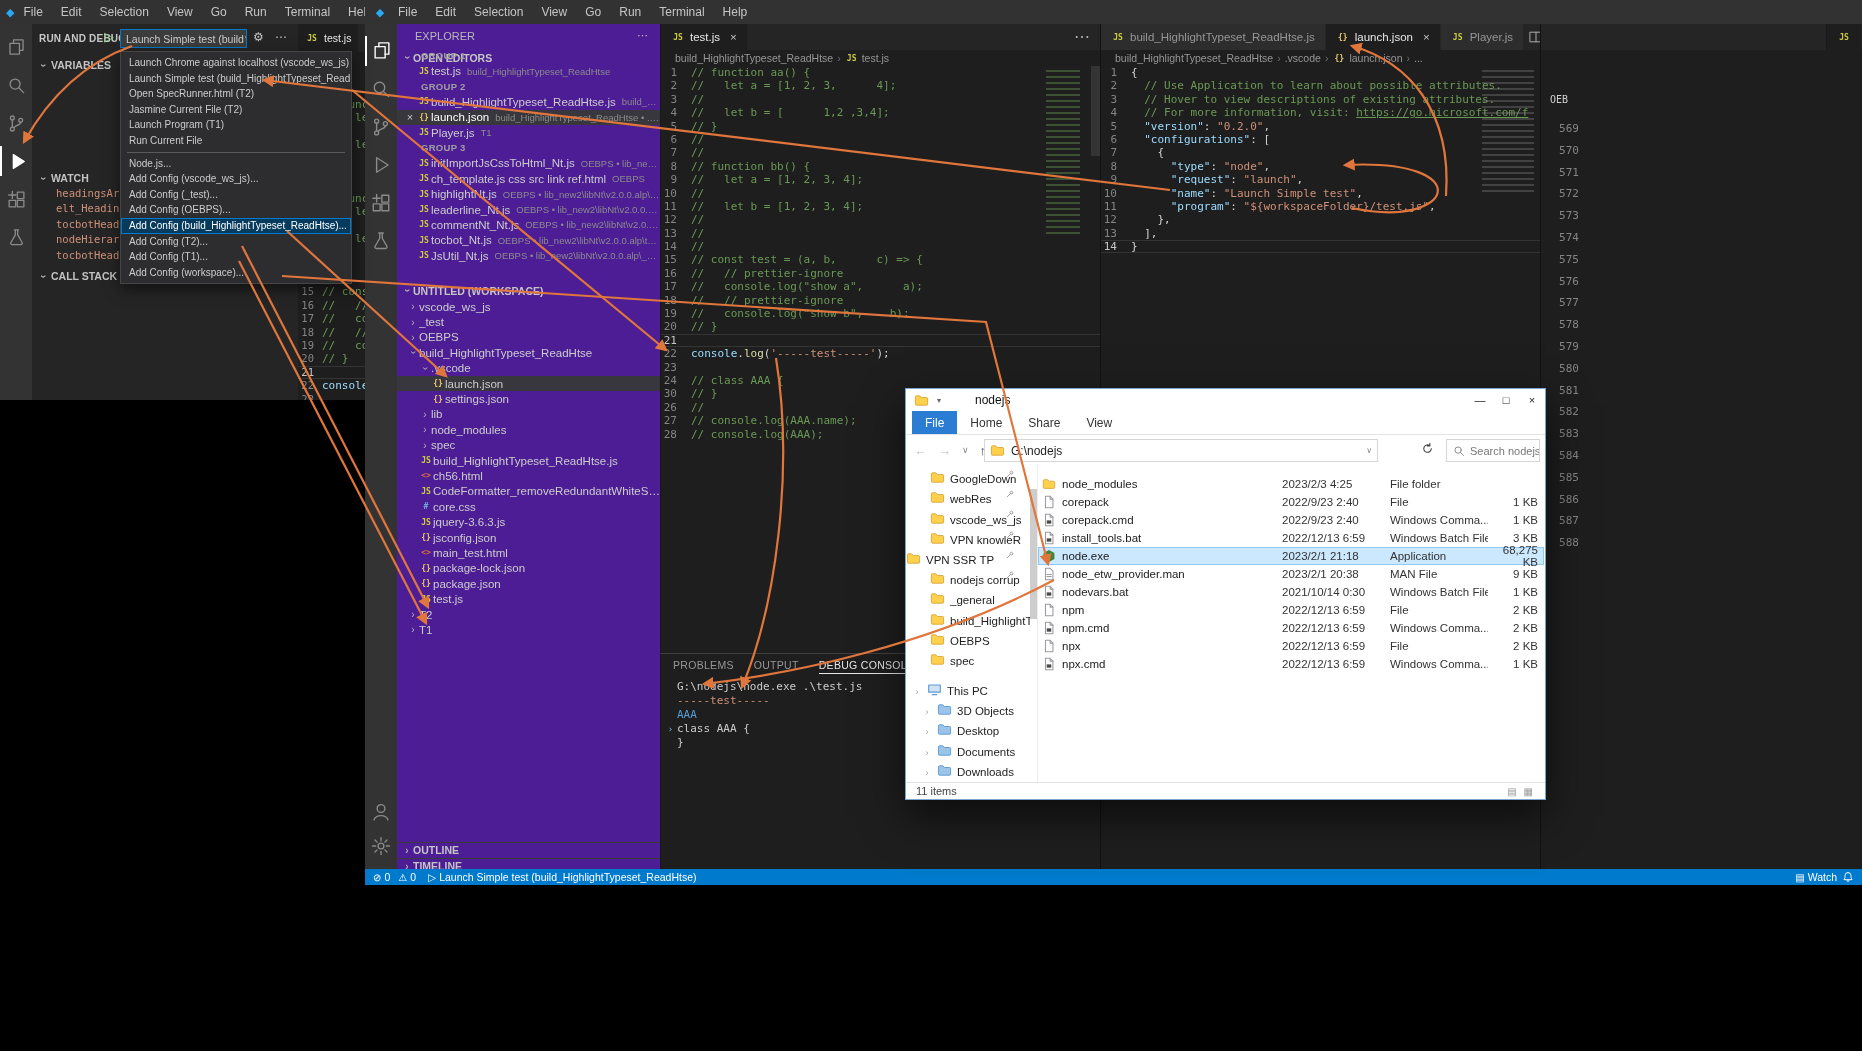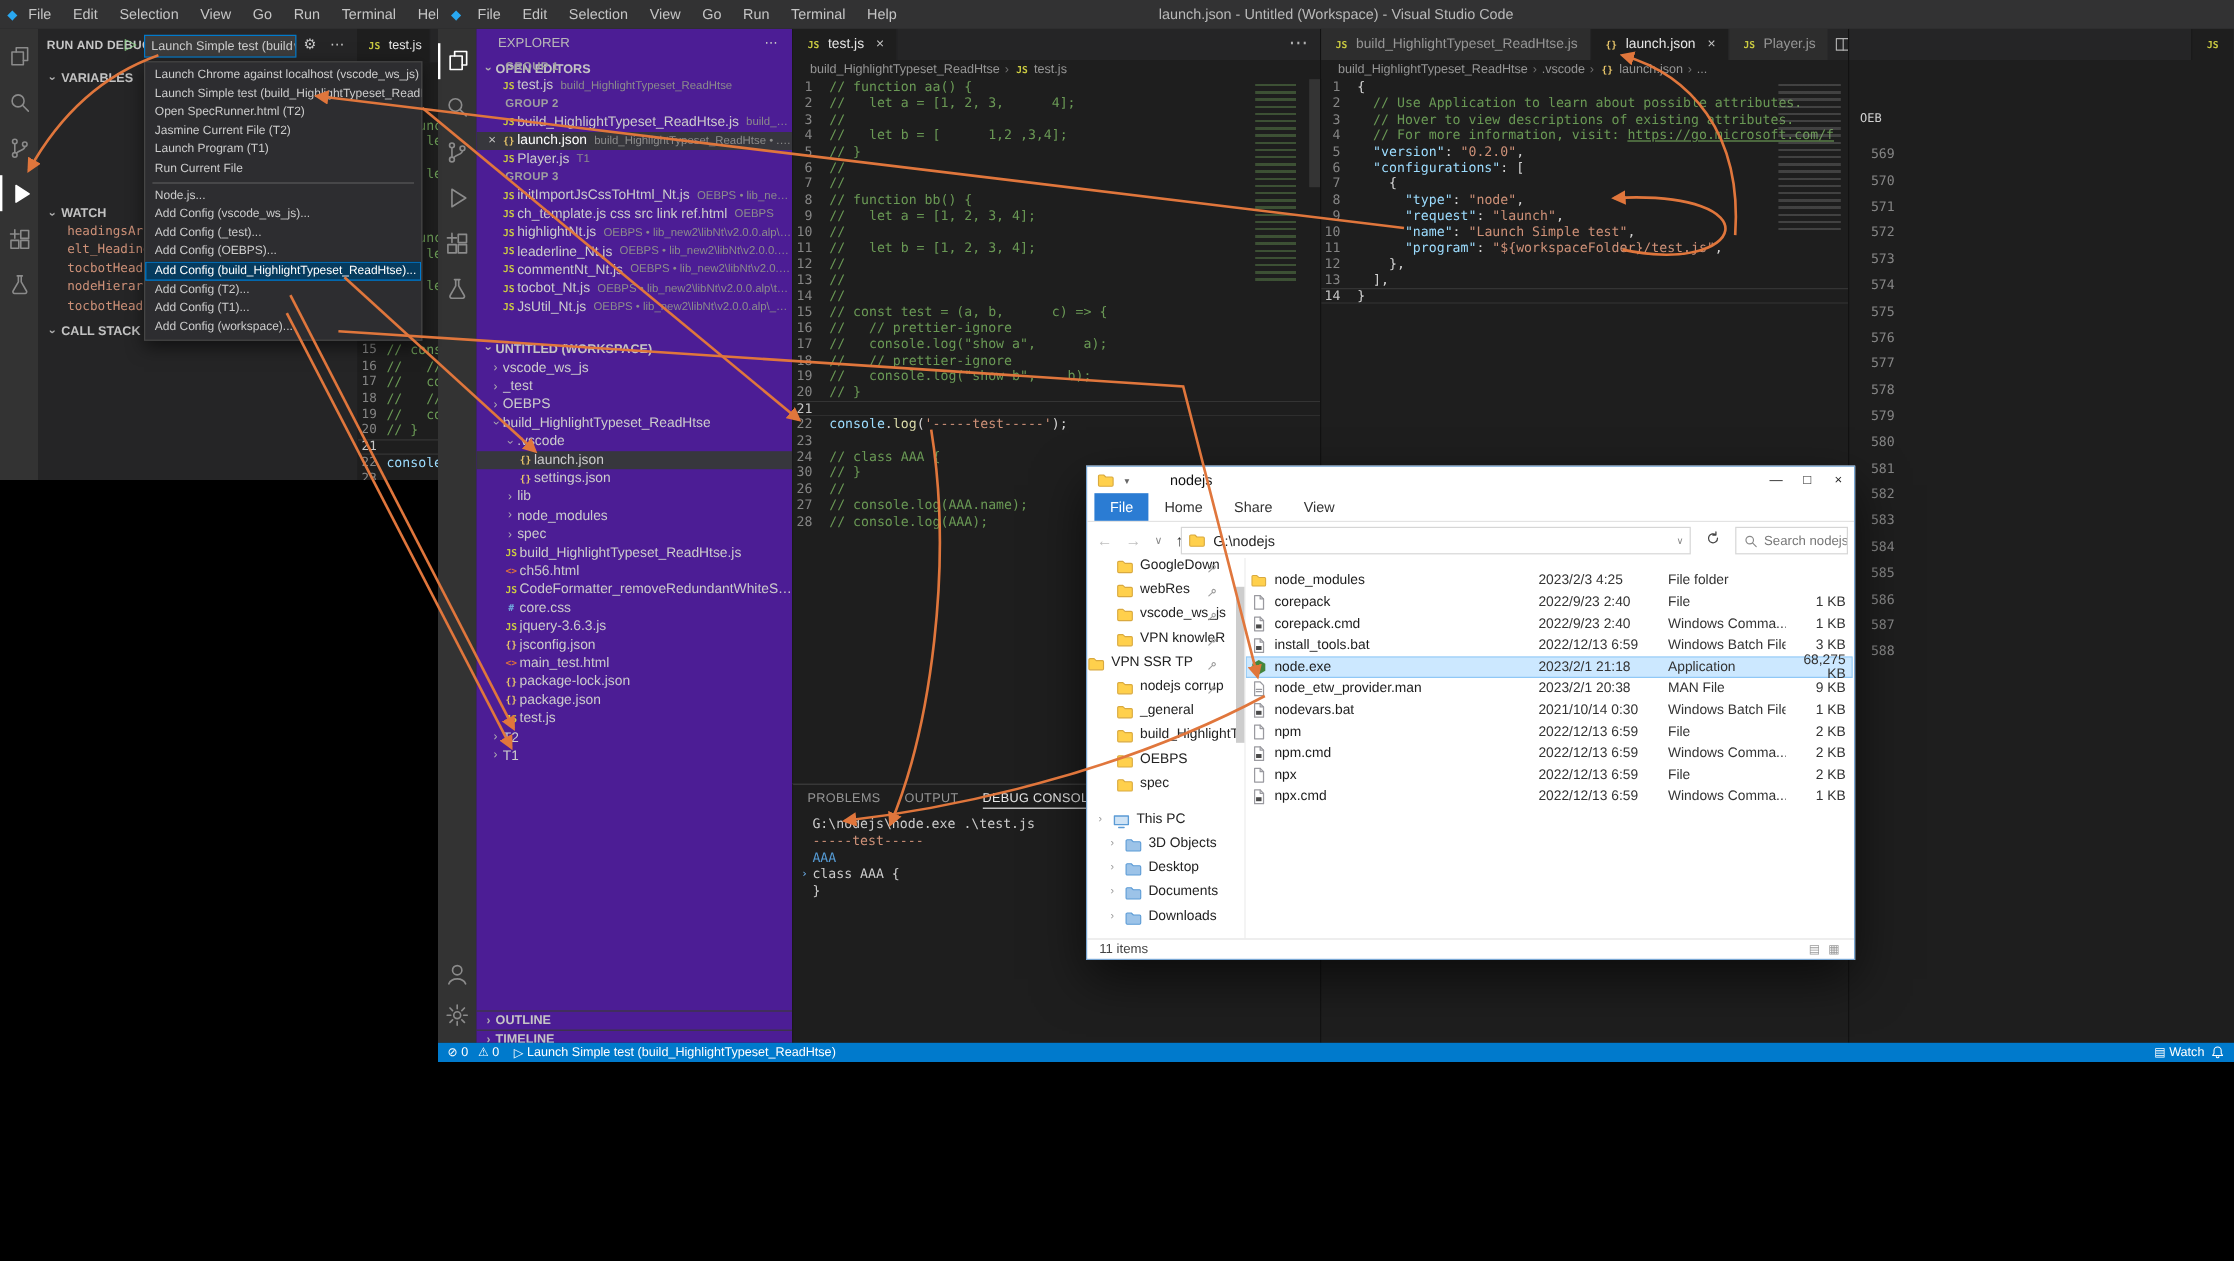--- a/index.html
+++ b/index.html
@@ -108,26 +108,26 @@
   
   #fxwin{position:absolute;left:905px;top:388px;width:641px;height:412px;background:#fff;border:1px solid #79a7d4;box-shadow:0 16px 40px rgba(0,0,0,.6);z-index:20;font-size:12px;color:#1f1f1f}
   .fx-title{position:absolute;top:0;left:0;right:0;height:22px;display:flex;align-items:center;gap:8px;padding-left:8px}
   .fx-name{margin-left:26px;font-size:12px;color:#111}
   .fx-ctrl{position:absolute;top:0;width:26px;height:22px;display:flex;align-items:center;justify-content:center;color:#222;font-size:11px}
   .fx-ribbon{position:absolute;top:22px;left:0;right:0;height:24px;border-bottom:1px solid #e3e3e3;display:flex;align-items:stretch;padding-left:6px}
   .fx-rtab{padding:0 13px;display:flex;align-items:center;color:#333;font-size:12px}
   .fx-rtab.accent{background:#2b7cd3;color:#fff}
   .fx-tools{position:absolute;top:46px;left:8px;height:30px;display:flex;align-items:center;gap:11px;font-size:13px}
   .nav-ar{color:#333}.nav-ar.dis{color:#c0c0c0}.nav-ar.sm{font-size:9px;color:#888}
-  .fx-addr{position:absolute;left:78px;top:50px;width:425px;height:23px;border:1px solid #d6d6d6;display:flex;align-items:center;padding:0 5px;gap:6px;font-size:12px}
+  .fx-addr{position:absolute;left:78px;top:50px;width:394px;height:23px;border:1px solid #d6d6d6;display:flex;align-items:center;padding:0 5px;gap:6px;font-size:12px}
   .fx-addr .v{margin-left:auto;font-size:8px;color:#888}
   .fx-refresh{position:absolute;left:515px;top:53px;color:#444}
   .fx-search{position:absolute;left:540px;top:50px;width:94px;height:23px;border:1px solid #d6d6d6;display:flex;align-items:center;color:#777;font-size:11px;gap:5px;padding:0 6px;white-space:nowrap;overflow:hidden}
   .fx-nav{position:absolute;left:0;top:76px;width:132px;bottom:17px;border-right:1px solid #ededed;overflow:hidden}
-  .navrow{height:20.2px;display:flex;align-items:flex-start;font-size:11.5px;color:#222;position:relative;gap:5px;white-space:nowrap}
+  .navrow{height:20.2px;display:flex;align-items:flex-end;font-size:11.5px;color:#222;position:relative;gap:5px;white-space:nowrap}
   .navrow .chev{width:10px;color:#999;font-size:9px;text-align:center;flex:none}
   .navrow .pin{position:absolute;right:22px;top:4px}
   .fx-navsb{position:absolute;left:124px;top:100px;width:7px;height:130px;background:#cdcdcd;z-index:4}
   .fx-list{position:absolute;left:132px;top:76px;right:1px;bottom:17px;overflow:hidden}
   .fx-head{display:flex;height:20px;align-items:center;color:#555;font-size:11.5px;position:relative}
   .hcell{border-right:1px solid #f0f0f0;height:100%;display:flex;align-items:center}
   .hc0{width:240px;padding-left:24px}.hc1{width:108px;padding-left:4px}.hc2{width:102px;padding-left:4px}.hc3{width:54px;justify-content:flex-end;padding-right:4px}
   .sortmark{position:absolute;left:112px;top:-1px;font-size:8px;color:#888}
   #fx-rows{margin-top:10px}
   .fxrow{display:flex;height:18px;align-items:center;font-size:11.5px;color:#1b1b1b}
@@ -348,21 +348,20 @@
         <div class="dd-item">Add Config (OEBPS)...</div>
         <div class="dd-item hl">Add Config (build_HighlightTypeset_ReadHtse)...</div>
         <div class="dd-item">Add Config (T2)...</div>
         <div class="dd-item">Add Config (T1)...</div>
         <div class="dd-item">Add Config (workspace)...</div>
       </div>
   </div>
 
   <div id="mwin">
     <div class="titlebar">
-      <span class="wtitle">launch.json - Untitled (Workspace) - Visual Studio Code</span>
       <span class="vslogo">◆</span>
       <div id="mw-menu" class="menurow">
           <div class="menu-item">File</div>
           <div class="menu-item">Edit</div>
           <div class="menu-item">Selection</div>
           <div class="menu-item">View</div>
           <div class="menu-item">Go</div>
           <div class="menu-item">Run</div>
           <div class="menu-item">Terminal</div>
           <div class="menu-item">Help</div>

